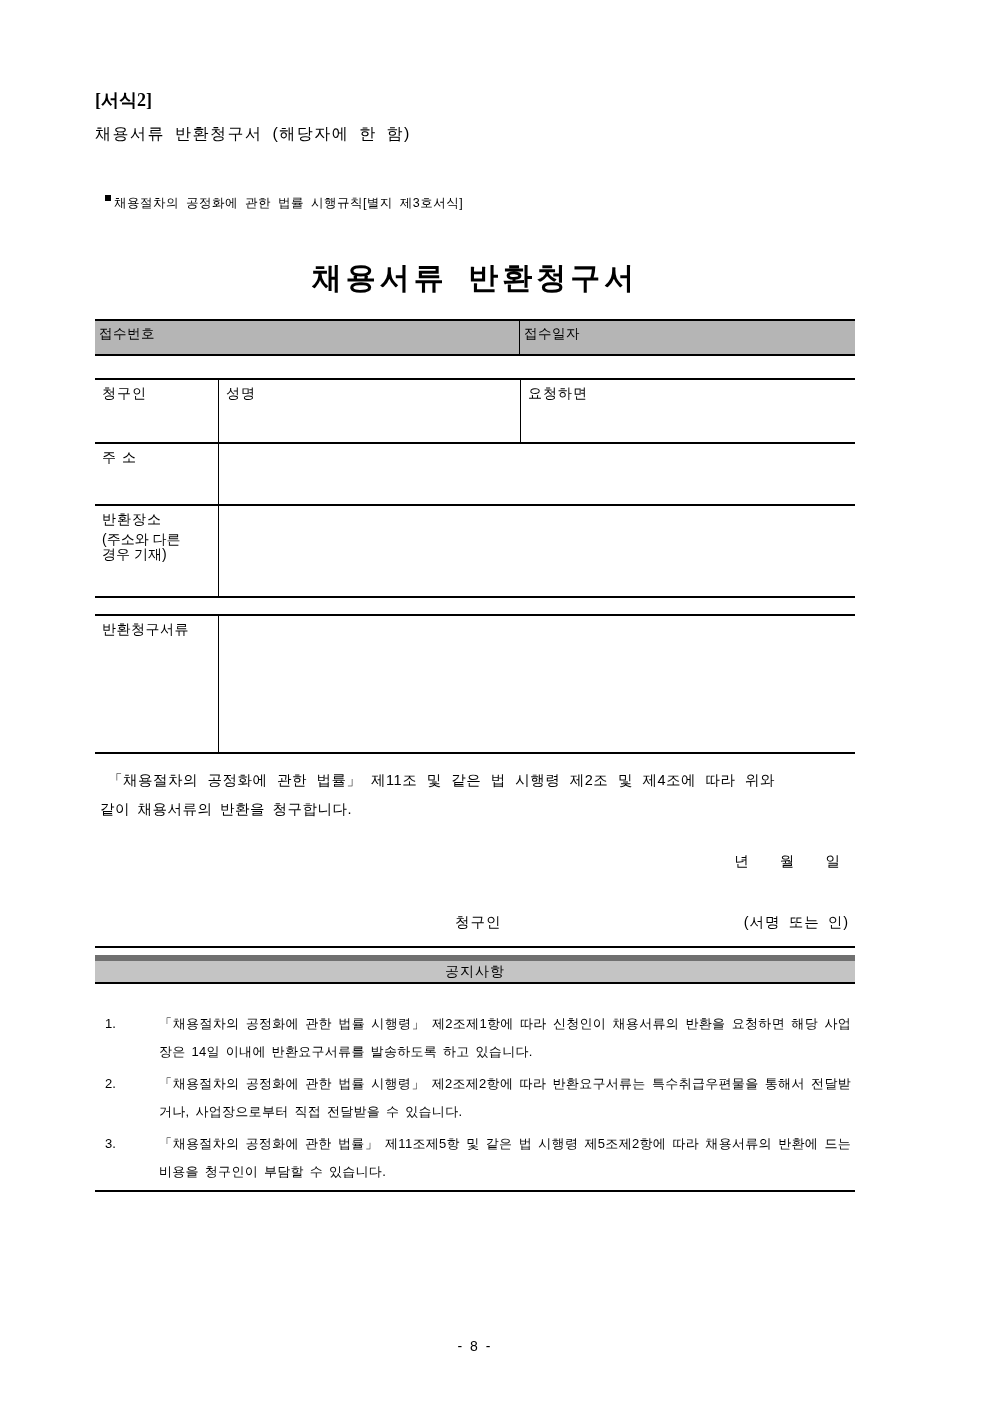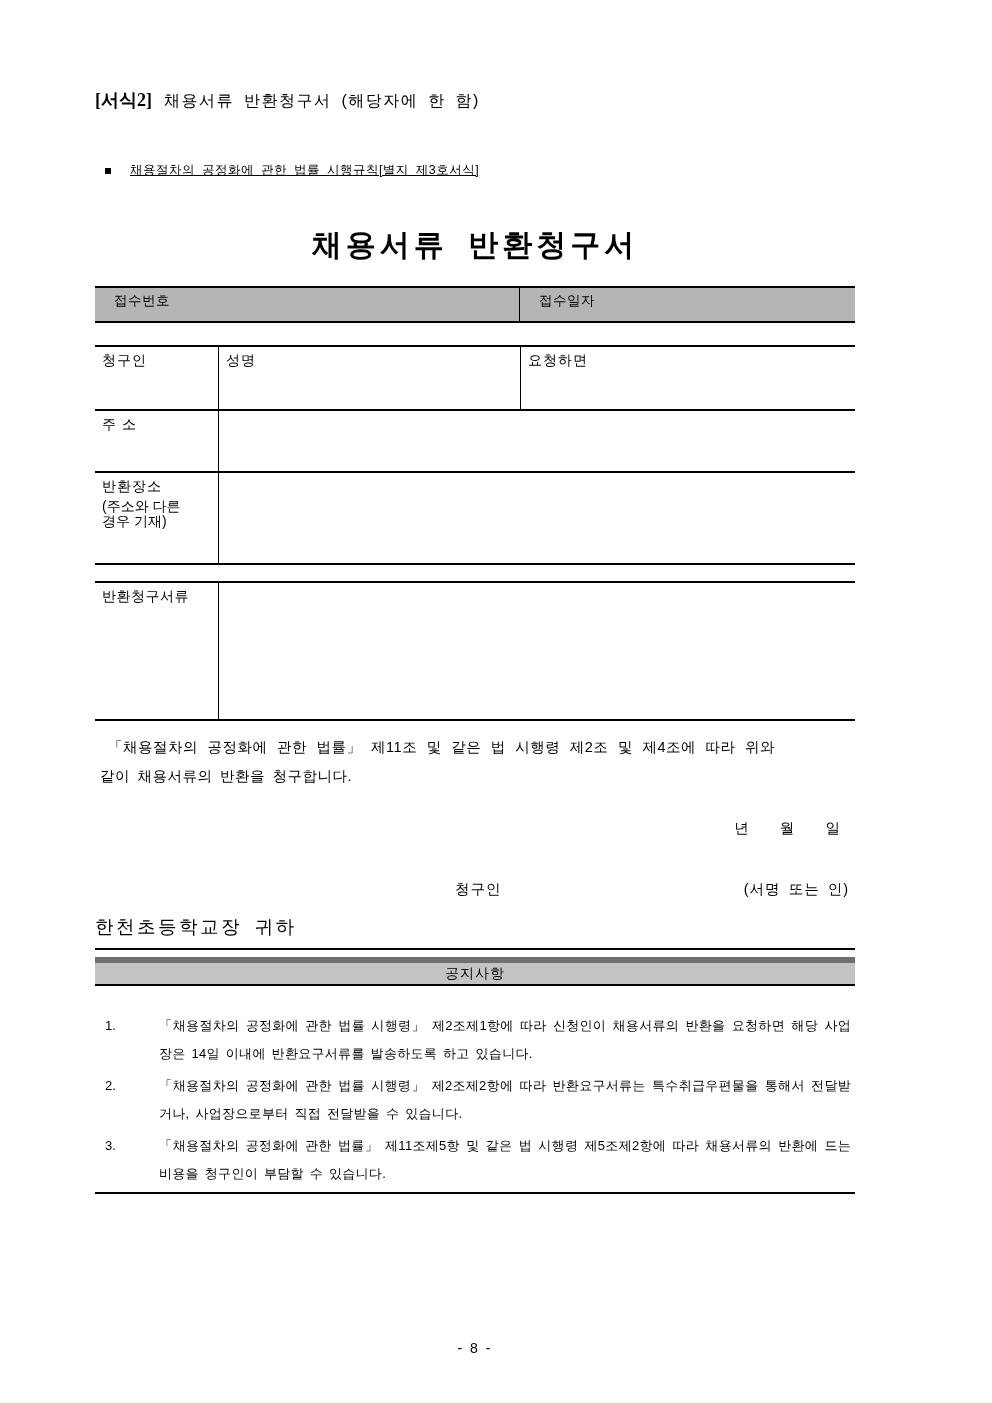--- a/index.html
+++ b/index.html
@@ -6,32 +6,32 @@
   html, body { margin: 0; padding: 0; }
   body {
     width: 992px; height: 1403px;
     background: #ffffff; color: #000;
     font-family: "Liberation Sans", "DejaVu Sans", sans-serif;
     overflow: hidden;
   }
   .page { width: 992px; padding: 0 137px 0 95px; }
 
   
-  .form-header { padding-top: 88px; display: flex; align-items: baseline; gap: 12px; }
+  .form-header { padding-top: 88px; display: flex; align-items: baseline; gap: 12px; flex-direction: column; }
   .form-tag { font-size: 18px; font-weight: bold; font-family: "Liberation Serif", "DejaVu Serif", serif; }
   .form-tag-title { font-size: 16px; font-weight: normal; letter-spacing: 1.5px; word-spacing: 4px; }
 
-  .reg-note { margin-top: 50px; padding-left: 10px; font-size: 12.5px; letter-spacing: 0.5px; word-spacing: 3px; display: flex; align-items: center; gap: 19px; text-decoration: underline; }
+  .reg-note { margin-top: 50px; padding-left: 10px; font-size: 12.5px; letter-spacing: 0.5px; word-spacing: 3px; display: flex; gap: 3px; }
   .sq-bullet { width: 6px; height: 6px; background: #000; display: inline-block; flex: 0 0 auto; }
 
   .doc-title { margin-top: 46px; text-align: center; font-size: 30px; font-weight: 900; letter-spacing: 4px; word-spacing: 8px; }
 
   
   .receipt-table { margin-top: 20px; display: flex; border-top: 2px solid #000; border-bottom: 2px solid #000; background: var(--header-row-bg, #b5b5b5); }
-  .receipt-cell { height: 33px; padding: 4px 19px; font-size: 13.5px; letter-spacing: 0.5px; }
+  .receipt-cell { height: 33px; padding: 4px 4px; font-size: 13.5px; letter-spacing: 0.5px; }
   .receipt-cell.first { width: 425px; border-right: 1px solid #000; }
   .receipt-cell.second { flex: 1; }
 
   
   .applicant-table { margin-top: 22px; border-top: 2px solid #000; border-bottom: 2px solid #000; }
   .app-row { display: flex; border-bottom: 2px solid #000; }
   .app-row:last-child { border-bottom: none; }
   .cell { padding: 5px 7px; font-size: 14px; letter-spacing: 1px; }
   .label-col { width: 123px; flex: 0 0 auto; }
   .mid-col { width: 302px; flex: 0 0 auto; border-left: 1px solid #000; }
@@ -132,21 +132,20 @@
     <div class="decl-line2">같이 채용서류의 반환을 청구합니다.</div>
   </div>
 
   <div class="date-line">년      월      일</div>
 
   <div class="sig-row">
     <span class="sig-claimant">청구인</span>
     <span class="sig-seal">(서명 또는 인)</span>
   </div>
 
-  <div class="recipient">한천초등학교장 귀하</div>
 
   <div class="hr-line"></div>
 
   <div class="notice-bar">
     <span>공지사항</span>
   </div>
 
   <div class="notice-list">
     <div class="notice-item">
       <div class="notice-num">1.</div>

